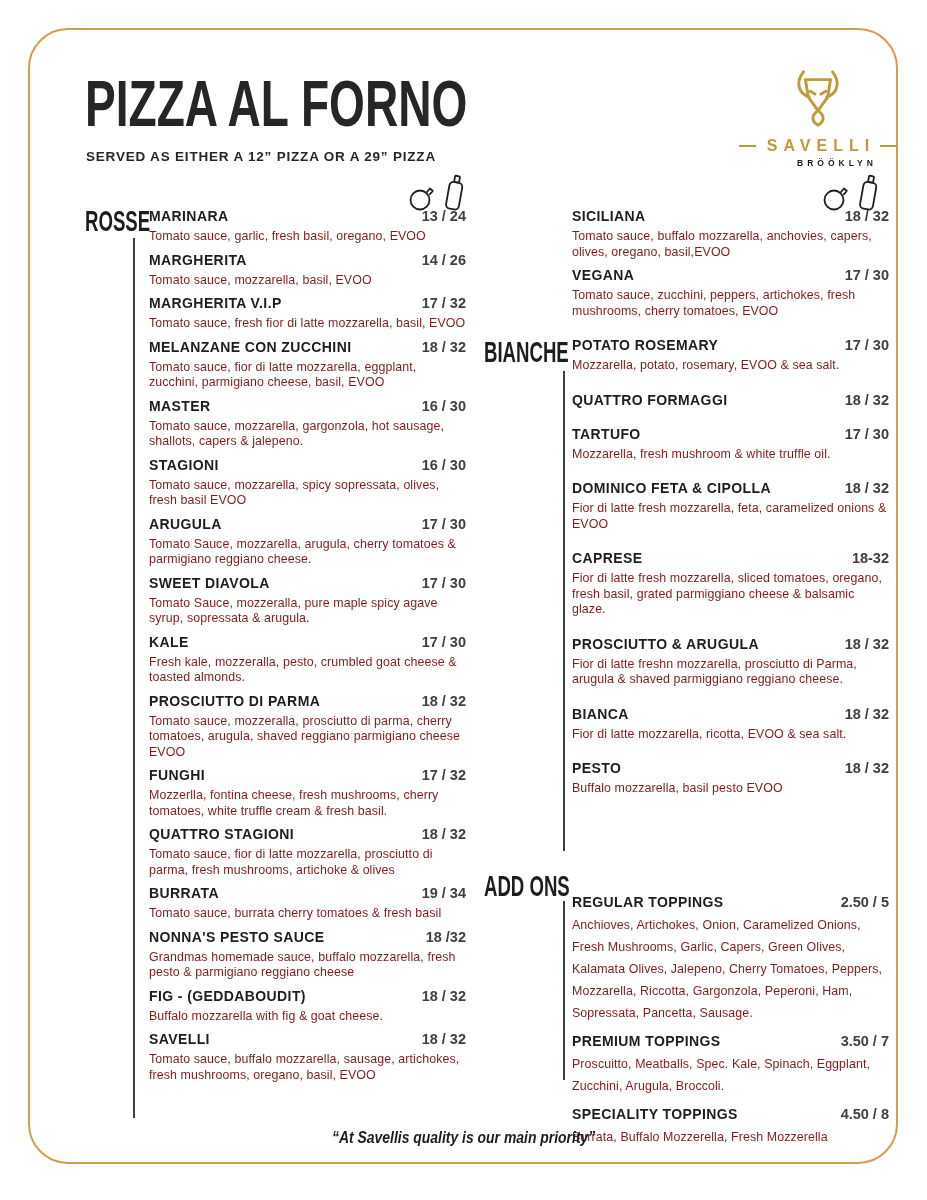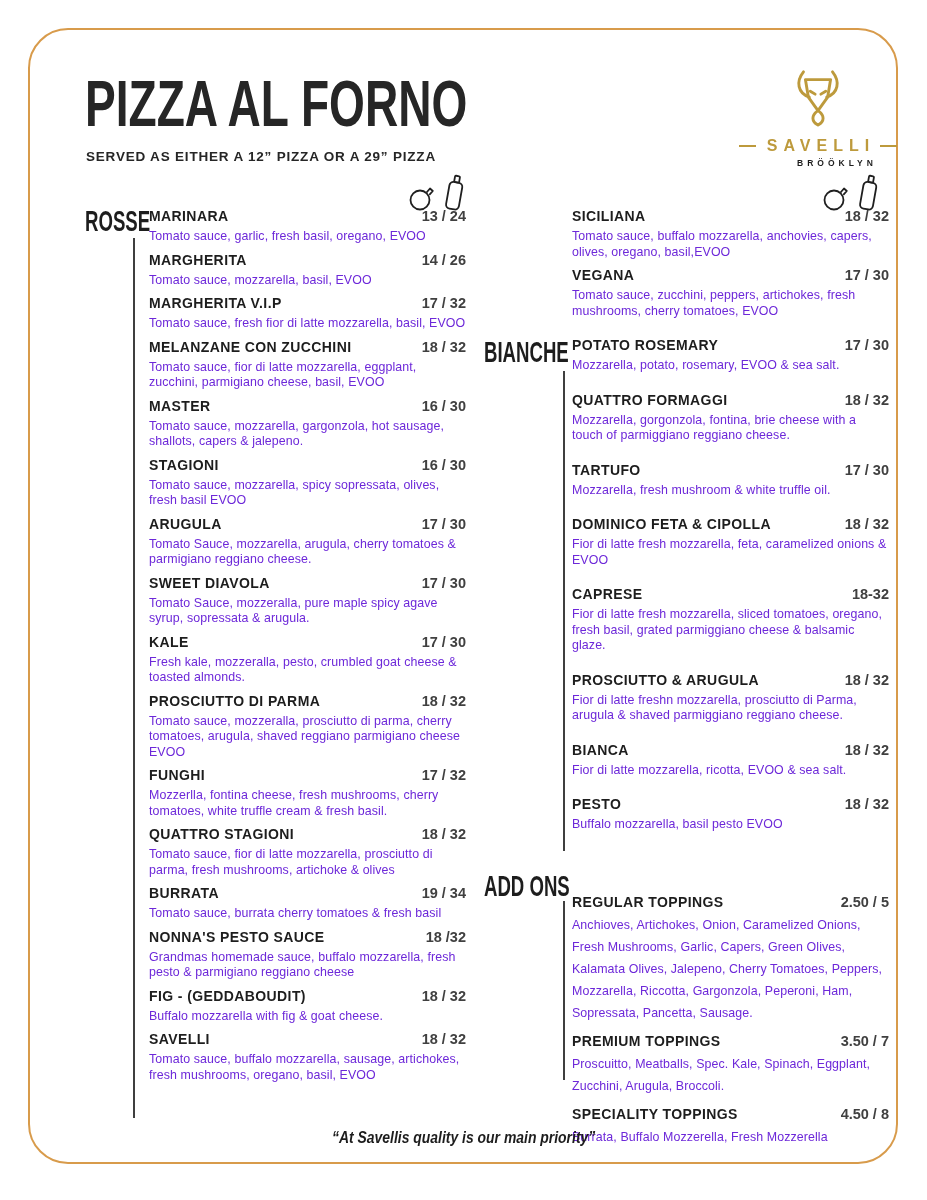--- a/index.html
+++ b/index.html
@@ -128,21 +128,21 @@
     font-weight: 700;
     line-height: 16px;
     color: #404040;
     white-space: nowrap;
   }
   .item-desc {
     margin-top: 5px;
     font-size: 12.4px;
     letter-spacing: 0.1px;
     line-height: 15.5px;
-    color: #6d28d9;
+    color: #7f1d1d;
   }
   #col-addons .item-desc { line-height: 22px; margin-top: 4px; }
   
   .footer-quote {
     position: absolute;
     left: 0; right: 0; top: 1128px;
     display: flex;
     justify-content: center;
   }
   .footer-quote span {
@@ -382,21 +382,20 @@
           <span class="item-price">17 / 30</span>
         </div>
         <div class="item-desc">Mozzarella, potato, rosemary, EVOO &amp; sea salt.</div>
       </div>
 
       <div class="item">
         <div class="item-head">
           <span class="item-name">QUATTRO FORMAGGI</span>
           <span class="item-price">18 / 32</span>
         </div>
-        <div class="item-desc">Mozzarella, gorgonzola, fontina, brie cheese with a touch of parmiggiano reggiano cheese.</div>
       </div>
 
       <div class="item">
         <div class="item-head">
           <span class="item-name">TARTUFO</span>
           <span class="item-price">17 / 30</span>
         </div>
         <div class="item-desc">Mozzarella, fresh mushroom &amp; white truffle oil.</div>
       </div>
 

